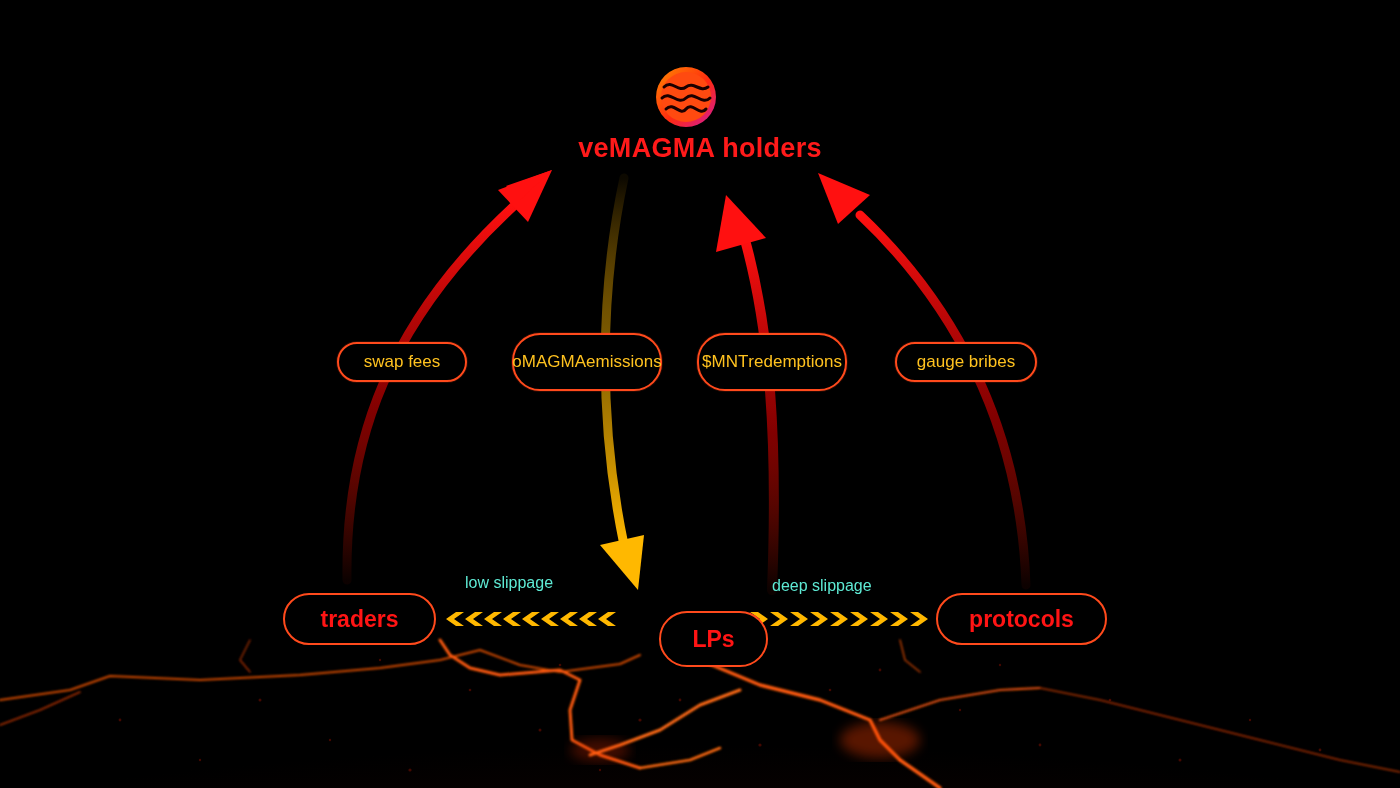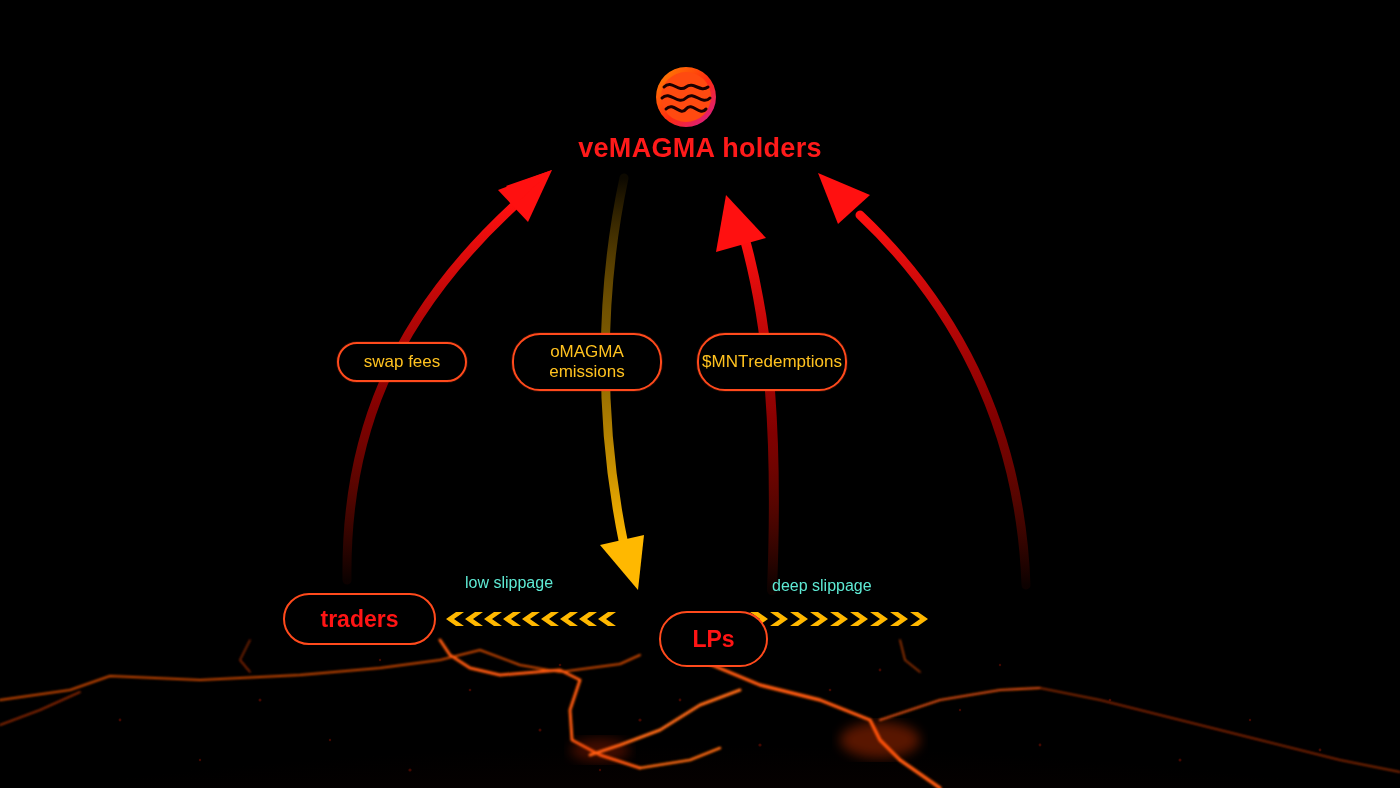--- a/index.html
+++ b/index.html
@@ -146,31 +146,37 @@
     <path d="M10,22 C18,14 24,28 32,22 C40,16 46,28 54,22" fill="none" stroke="#1a0000" stroke-width="3" stroke-linecap="round"></path>
     <path d="M8,33 C16,25 24,41 32,33 C40,25 48,41 56,33" fill="none" stroke="#1a0000" stroke-width="3" stroke-linecap="round"></path>
     <path d="M12,44 C20,36 26,52 32,44 C38,36 46,52 52,44" fill="none" stroke="#1a0000" stroke-width="3" stroke-linecap="round"></path>
   </svg>
 
   <div class="title">veMAGMA holders</div>
 
   <div class="pill" style="left:337px;top:342px;width:130px;height:40px;">
     <span>swap fees</span>
   </div>
-  <div class="pill" style="left:512px;top:333px;width:150px;height:58px;flex-direction:column;">
+  <div class="pill" style="left:512px;top:333px;width:150px;height:58px;flex-direction:row;">
     <span>oMAGMA</span>
     <span>emissions</span>
   </div>
   <div class="pill" style="left:697px;top:333px;width:150px;height:58px;flex-direction:row;">
     <span>$MNT</span>
     <span>redemptions</span>
+  </div>
+  <div class="pill" style="left:895px;top:342px;width:142px;height:40px;">
+    <span>gauge bribes</span>
   </div>
 
   <div class="flowlabel" style="left:465px;top:574px;">low slippage</div>
   <div class="flowlabel" style="left:772px;top:577px;">deep slippage</div>
 
   <div class="node" style="left:283px;top:593px;width:153px;height:52px;">
     <span>traders</span>
   </div>
   <div class="node" style="left:659px;top:593px;width:109px;height:56px;margin-top:18px;">
     <span>LPs</span>
   </div>
+  <div class="node" style="left:936px;top:593px;width:171px;height:52px;">
+    <span>protocols</span>
+  </div>
 </div>
 
 </body></html>

